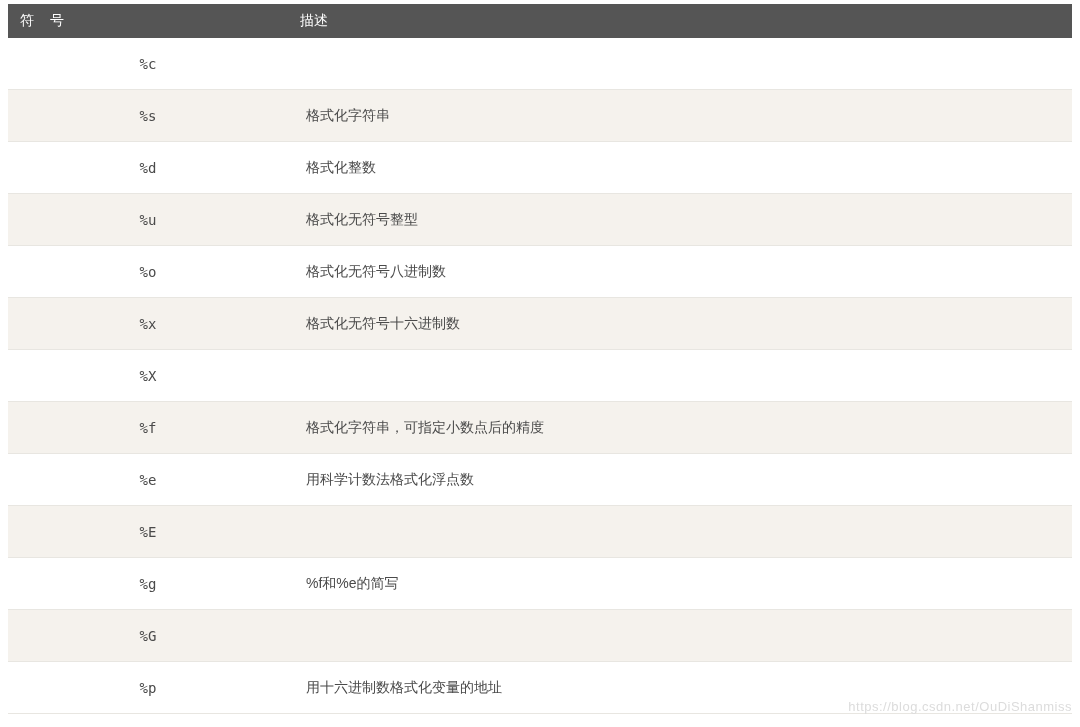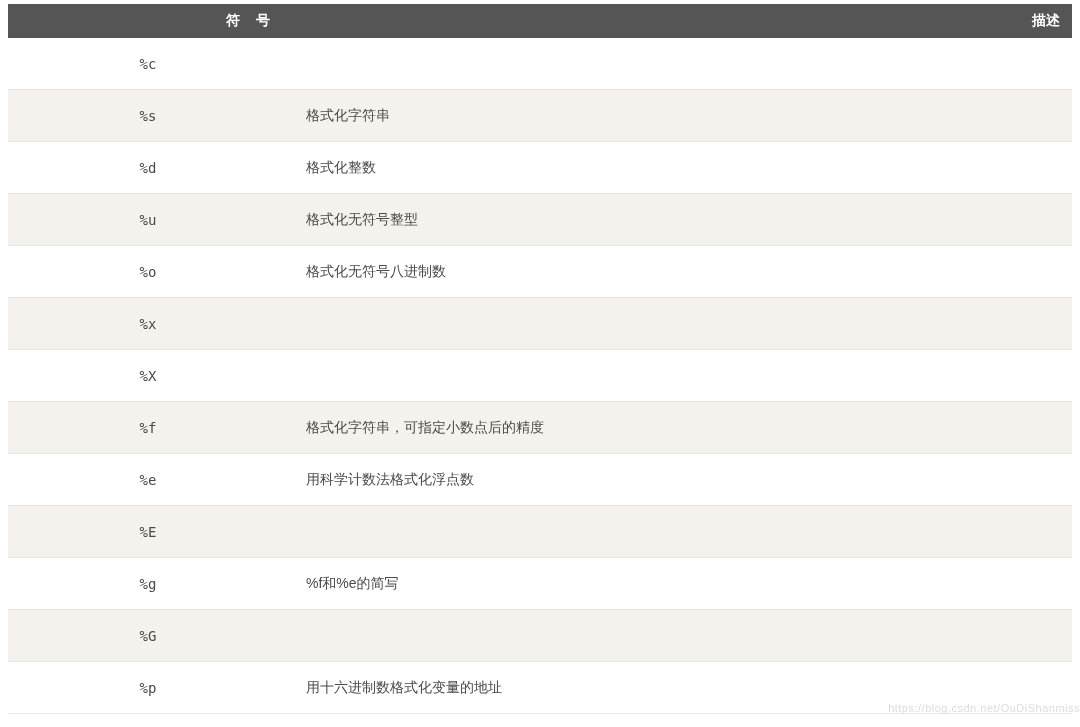--- a/index.html
+++ b/index.html
@@ -16,22 +16,21 @@
     .table-container {
       width: 1064px;
       margin: 4px 8px;
       border-collapse: collapse;
     }
     .table-header {
       background: #555555;
       color: #ffffff;
       display: flex;
       font-size: 14px;
-      font-weight: bold;
-      text-align: right;
+      font-weight: normal;
     }
     .header-cell-symbol {
       width: 280px;
       padding: 8px 12px;
       letter-spacing: 6px;
     }
     .header-cell-description {
       flex: 1;
       padding: 8px 12px;
     }
@@ -61,22 +60,22 @@
     }
     .cell-description {
       flex: 1;
       font-size: 14px;
       color: #4a4a4a;
       padding: 14px 18px;
     }
     .watermark {
       position: absolute;
       bottom: 4px;
-      right: 0;
-      font-size: 11px;
+      right: 8px;
+      font-size: 13px;
       color: #dcdcdc;
       letter-spacing: 0.5px;
       margin-top: 29px;
     }
   </style>
 </head>
 <body>
 
 <div class="table-container">
   <div class="table-header">
@@ -98,20 +97,21 @@
       <div class="table-row even">
         <div class="cell-symbol">%u</div>
         <div class="cell-description">格式化无符号整型</div>
       </div>
       <div class="table-row odd">
         <div class="cell-symbol">%o</div>
         <div class="cell-description">格式化无符号八进制数</div>
       </div>
       <div class="table-row even">
         <div class="cell-symbol">%x</div>
+        <div class="cell-description">格式化无符号十六进制数</div>
       </div>
       <div class="table-row odd">
         <div class="cell-symbol">%X</div>
       </div>
       <div class="table-row even">
         <div class="cell-symbol">%f</div>
         <div class="cell-description">格式化字符串，可指定小数点后的精度</div>
       </div>
       <div class="table-row odd">
         <div class="cell-symbol">%e</div>

